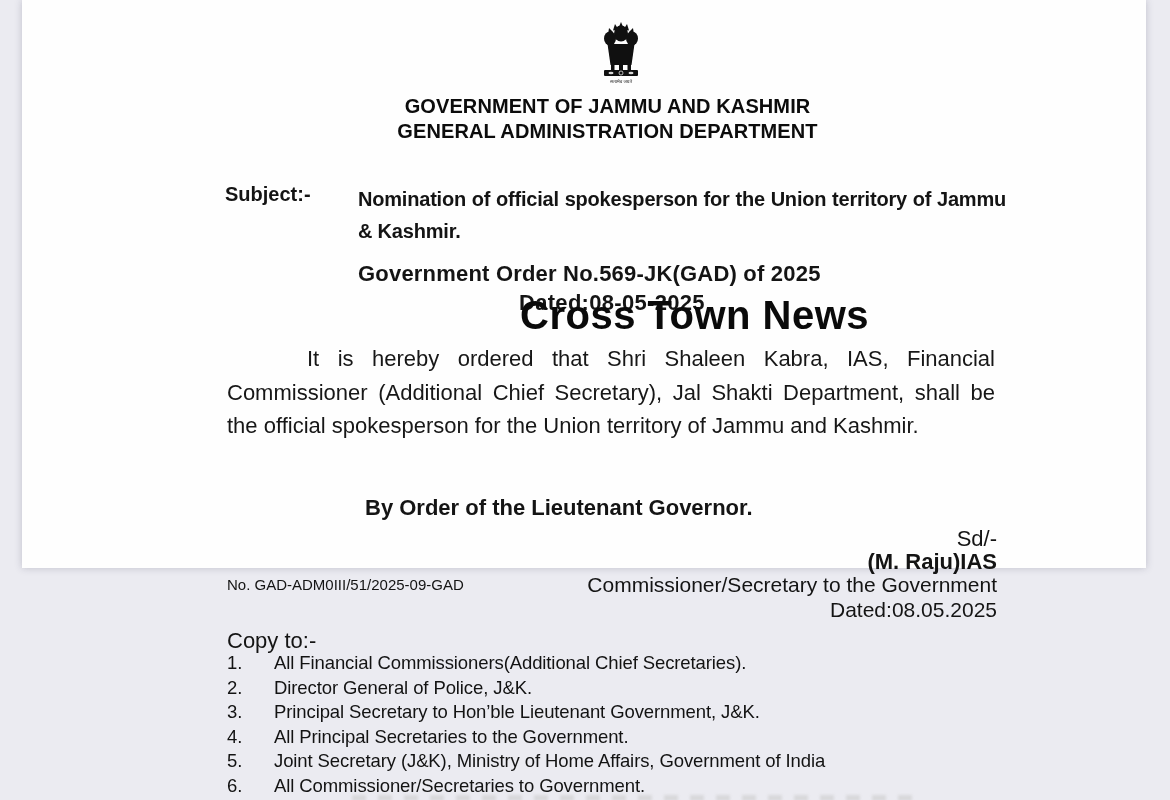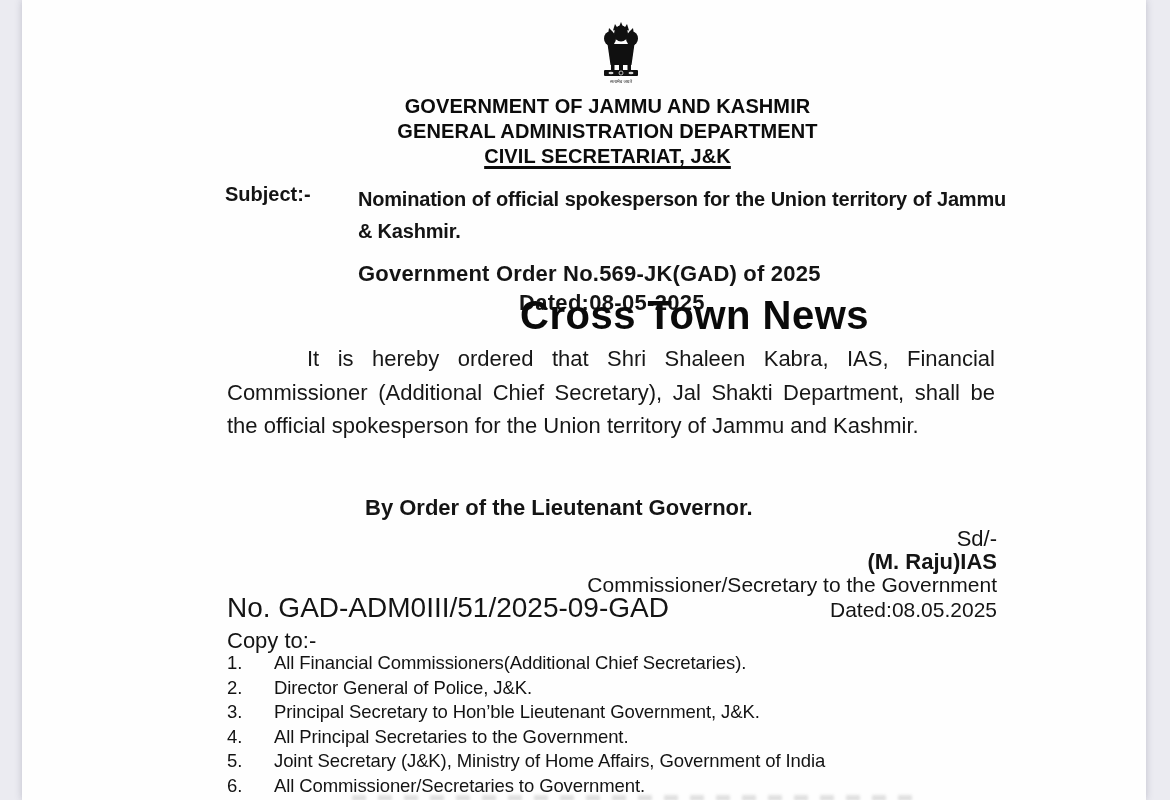--- a/index.html
+++ b/index.html
@@ -3,21 +3,21 @@
 <meta charset="utf-8">
 <style>
   html,body{margin:0;padding:0;}
   body{
     width:1170px;height:800px;overflow:hidden;position:relative;
     background:#ebebf1;
     font-family:"Liberation Sans", sans-serif;
     color:#141414;
   }
   .page{
-    position:absolute;left:22px;top:0;width:1124px;height:800px;
+    position:absolute;left:22px;top:0;width:1124px;height:568px;
     background:#fefefe;
     box-shadow:0 0 7px rgba(60,60,90,.25);
   }
   .abs{position:absolute;}
   .ctr{text-align:center;}
   .hdr{font-weight:bold;color:#0c0c0c;letter-spacing:.1px;}
   .hdr-wrap{left:47px;right:0;top:94px;line-height:25px;}
   .h1{font-size:20px;}
   .h2{font-size:20px;}
   .h3{font-size:20px;text-decoration:underline;text-decoration-thickness:2.5px;text-underline-offset:3px;}
@@ -25,21 +25,21 @@
   .subject-text{left:336px;top:183px;width:648px;font-size:20px;font-weight:bold;line-height:32px;text-align:justify;letter-spacing:-.2px;}
   .order-title{left:336px;top:261px;font-size:22px;font-weight:bold;letter-spacing:.2px;}
   .order-dated{left:497px;top:290px;font-size:22px;font-weight:bold;letter-spacing:.3px;}
   .watermark{left:498px;top:293px;font-size:40px;font-weight:bold;color:#0a0a0a;letter-spacing:.5px;white-space:nowrap;}
   .body-para{left:205px;top:342px;width:768px;font-size:22px;line-height:33.5px;text-align:justify;text-indent:80px;color:#171717;}
   .by-order{left:343px;top:495px;font-size:22px;font-weight:bold;}
   .sig{right:149px;text-align:right;white-space:nowrap;}
   .sig-sd{top:526px;font-size:22px;font-weight:normal;}
   .sig-name{top:549px;font-size:22px;font-weight:bold;}
   .sig-desig{top:573px;font-size:21px;}
-  .ref-no{left:205px;top:592px;font-size:28px;}
+  .ref-no{left:205px;top:576px;font-size:15px;}
   .ref-dated{right:149px;top:598px;font-size:21px;text-align:right;}
   .copy-to{left:205px;top:628px;font-size:22px;}
   .copy-list{left:205px;top:652px;width:800px;}
   .copy-item{display:flex;height:24.6px;font-size:18.5px;letter-spacing:-.1px;color:#131313;}
   .copy-num{width:47px;flex:none;}
   .cutoff{left:330px;top:795px;width:560px;height:6px;
     background:repeating-linear-gradient(90deg,#c9c9c9 0 14px,transparent 14px 26px);
     filter:blur(1.5px);opacity:.55;}
   .emblem{left:553px;top:20px;width:92px;height:70px;}
 </style>
@@ -75,21 +75,20 @@
     <circle cx="60" cy="106" r="4" fill="none" stroke="#fefefe" stroke-width="1.4"></circle>
     <ellipse cx="40" cy="106" rx="5" ry="2.6" fill="#fefefe" opacity=".85"></ellipse>
     <ellipse cx="80" cy="106" rx="5" ry="2.6" fill="#fefefe" opacity=".85"></ellipse>
 
     <text x="60" y="126" text-anchor="middle" font-size="9" fill="#1c1c1c" style="filter:blur(.6px)">सत्यमेव जयते</text>
   </svg>
 
   <div class="abs hdr-wrap ctr">
     <div class="hdr h1">GOVERNMENT OF JAMMU AND KASHMIR</div>
     <div class="hdr h2">GENERAL ADMINISTRATION DEPARTMENT</div>
-    <div class="hdr h3">CIVIL SECRETARIAT, J&amp;K</div>
   </div>
 
   <div class="abs subject-label">Subject:-</div>
   <div class="abs subject-text">Nomination of official spokesperson for the Union territory of Jammu &amp; Kashmir.</div>
 
   <div class="abs order-title">Government Order No.569-JK(GAD) of 2025</div>
   <div class="abs order-dated">Dated:08-05-2025</div>
 
   <div class="abs watermark">Cross Town News</div>
 

